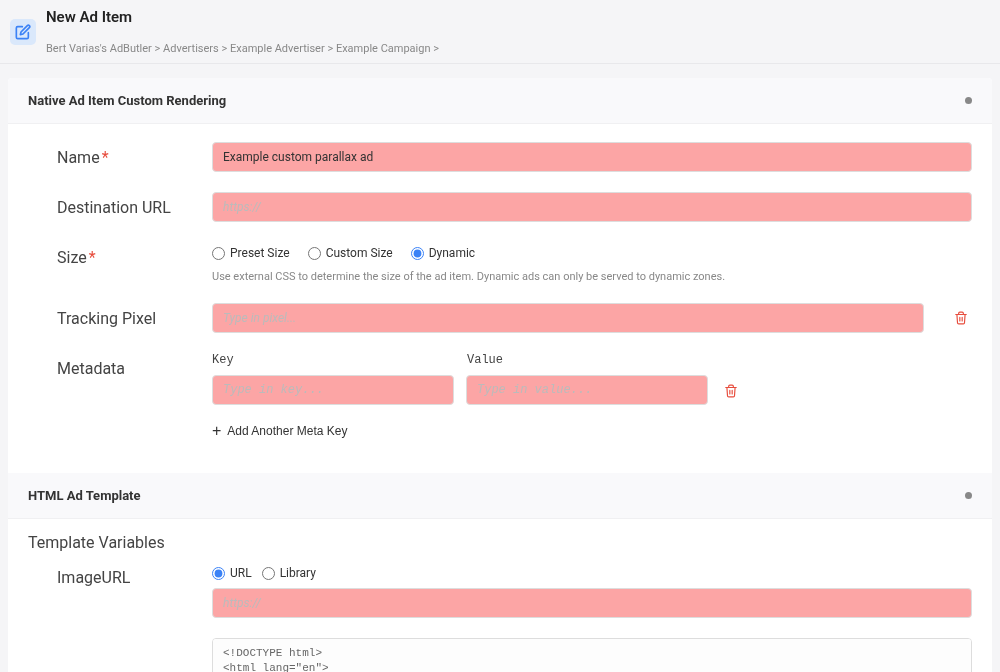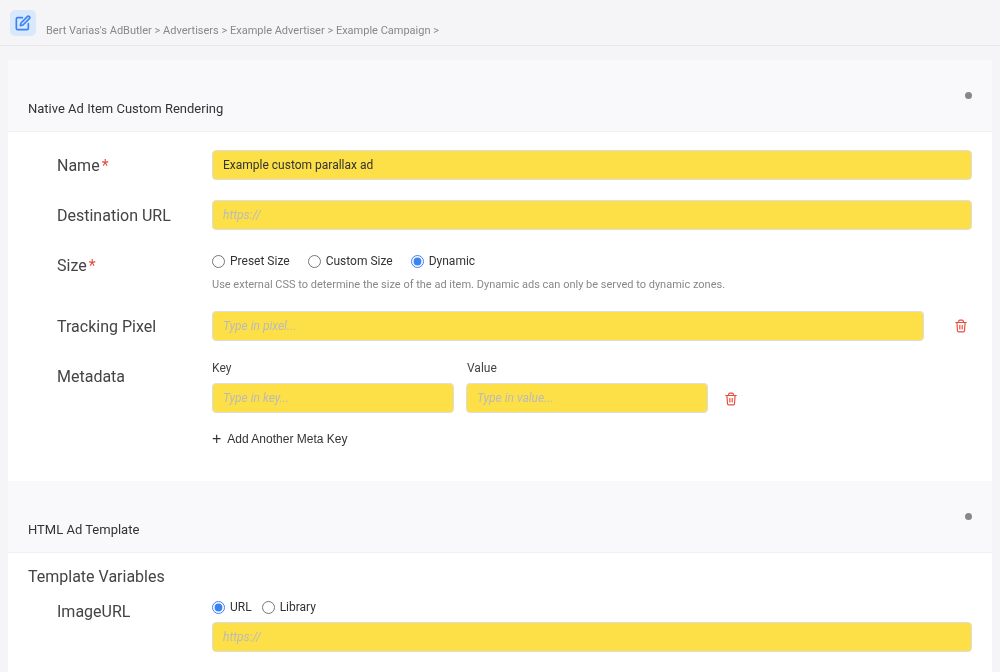--- a/index.html
+++ b/index.html
@@ -54,23 +54,22 @@
     .section-header {
       background: #f9f9fb;
       padding: 15px 20px;
       display: flex;
       justify-content: space-between;
       align-items: center;
       border-bottom: 1px solid #f0f0f2;
     }
     .section-header h2 {
       font-size: 13px;
-      font-weight: 400;
-      color: #333;
-      margin-top: 26px;
+      font-weight: 700;
+      color: #333;
     }
     .dot-indicator {
       width: 7px;
       height: 7px;
       background: #888;
       border-radius: 50%;
     }
     .section-body {
       padding: 8px 0 20px 0;
     }
@@ -96,21 +95,21 @@
       margin-left: 2px;
     }
     .text-input, .select-input, .textarea-input {
       width: 100%;
       padding: 7px 10px;
       border: 1px solid #ddd;
       border-radius: 4px;
       font-size: 12px;
       font-family: inherit;
       color: #333;
-      background: #fde047;
+      background: #fca5a5;
     }
     .text-input::placeholder {
       color: #bbb;
       font-style: italic;
     }
     .radio-group {
       display: flex;
       align-items: center;
       gap: 18px;
       padding-top: 4px;
@@ -149,20 +148,21 @@
       display: flex;
       align-items: center;
     }
     .meta-row {
       display: flex;
       gap: 12px;
       align-items: flex-start;
     }
     .meta-col {
       flex: 1;
+      font-family: Liberation Mono, monospace;
     }
     .meta-col .col-label {
       font-size: 12px;
       color: #444;
       display: block;
       margin-bottom: 8px;
     }
     .meta-trash {
       padding-top: 5px;
     }
@@ -222,20 +222,21 @@
 <body>
 
 <div class="header">
   <div class="header-icon">
     <svg width="16" height="16" viewBox="0 0 24 24" fill="none" stroke="#3b82f6" stroke-width="2.5" stroke-linecap="round" stroke-linejoin="round">
       <path d="M11 4H4a2 2 0 0 0-2 2v14a2 2 0 0 0 2 2h14a2 2 0 0 0 2-2v-7"></path>
       <path d="M18.5 2.5a2.121 2.121 0 0 1 3 3L12 15l-4 1 1-4 9.5-9.5z"></path>
     </svg>
   </div>
   <div class="header-text">
+    <h1>New Ad Item</h1>
     <div class="breadcrumb">
       <span>Bert Varias's AdButler</span> &gt;
       <span>Advertisers</span> &gt;
       <span>Example Advertiser</span> &gt;
       <span>Example Campaign</span> &gt;
     </div>
   </div>
 </div>
 
 <div class="main">

